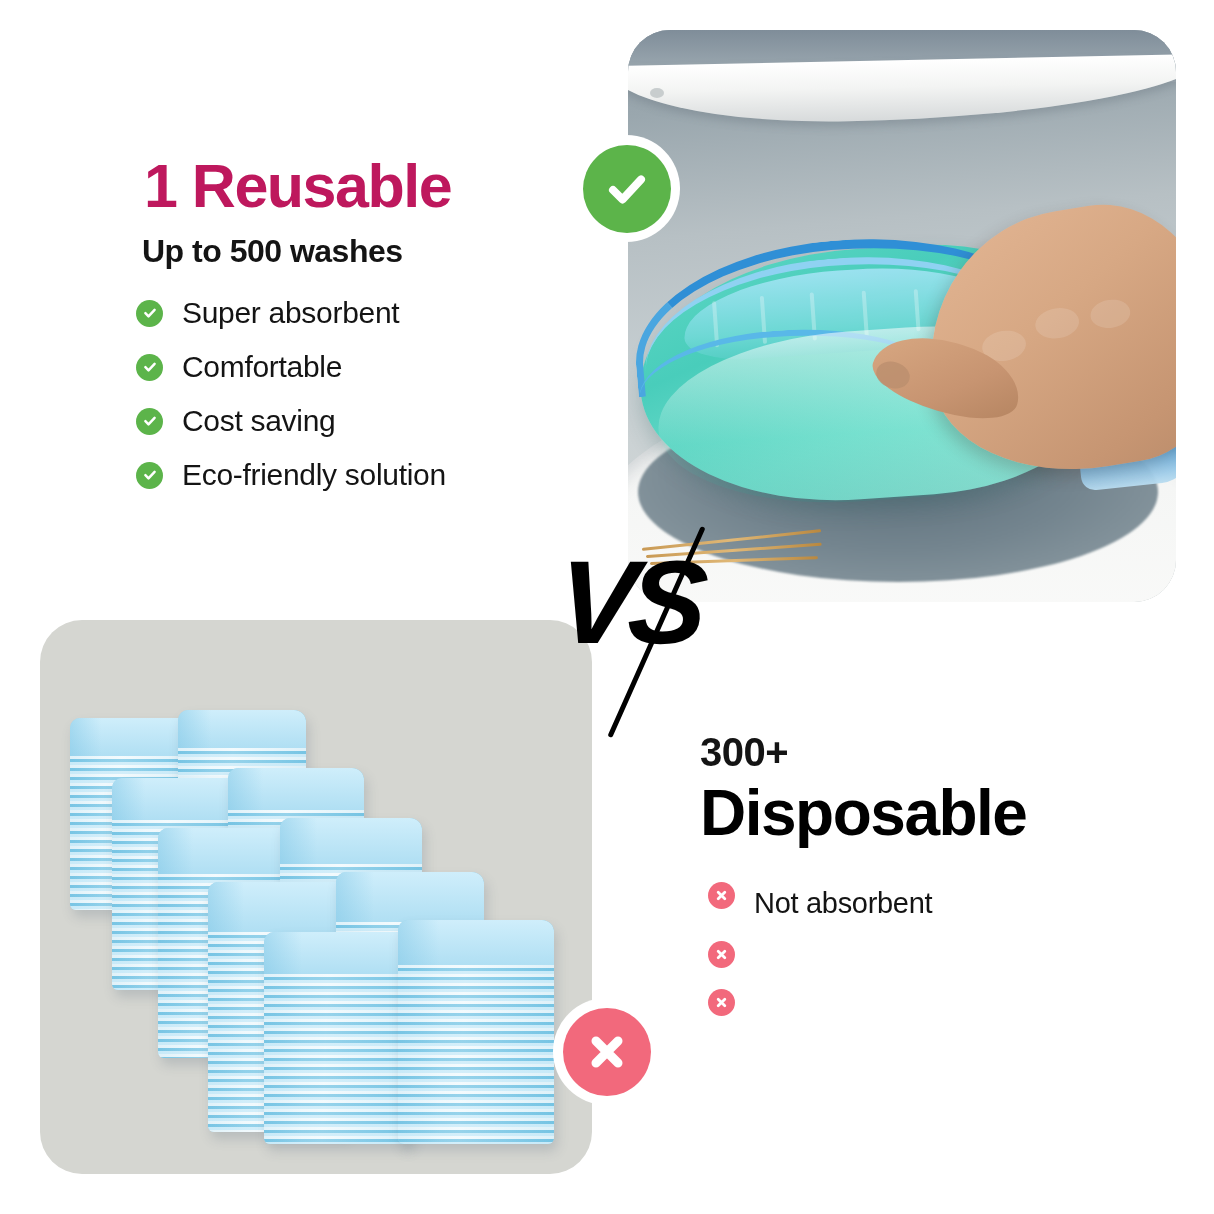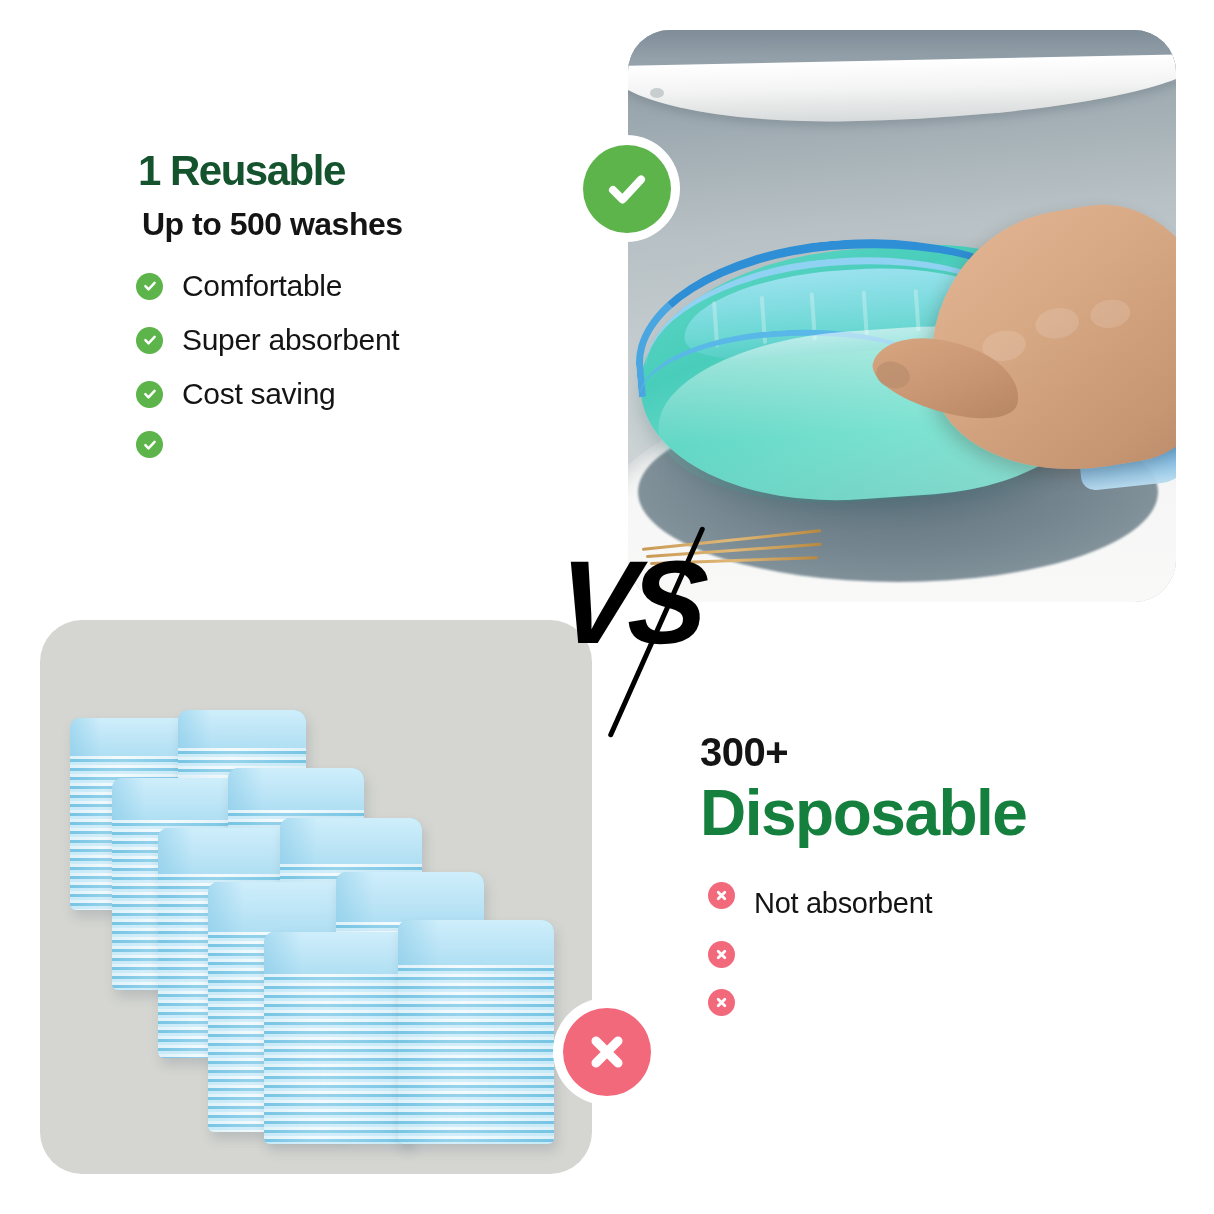--- a/index.html
+++ b/index.html
@@ -181,22 +181,22 @@
   }
   .vs-slash{
     position:absolute;left:24px;top:22px;width:5px;height:230px;
     background:#000000;transform:rotate(24deg);transform-origin:center;
     margin-left:90px;border-radius:3px;
   }
 
   
   .block-reusable{position:absolute;left:128px;top:140px;width:470px;}
   .h-reusable{
-    font-size:42px;font-weight:bold;color:#14532d;letter-spacing:-1.5px;
-    line-height:1.0;margin:10px;
+    font-size:61px;font-weight:bold;color:#be185d;letter-spacing:-1.5px;
+    line-height:1.0;margin:16px;
   }
   .sub-reusable{
     font-size:32px;font-weight:bold;color:#141414;letter-spacing:-0.5px;
     margin:14px 0 0 14px;
   }
   .feat-list{list-style:none;margin:26px 0 0 8px;padding:0;}
   .feat-list li{
     display:flex;align-items:center;gap:19px;margin-bottom:20px;
   }
   .dot{
@@ -206,21 +206,21 @@
   .dot.green{background:#5cb44a;}
   .dot.pink{background:#f2697c;}
   .feat-label{font-size:30px;color:#141414;letter-spacing:-0.3px;white-space:nowrap;}
 
   
   .block-disposable{position:absolute;left:700px;top:730px;width:470px;}
   .count-disposable{
     font-size:40px;font-weight:bold;color:#141414;letter-spacing:-0.5px;margin:0;
   }
   .h-disposable{
-    font-size:64px;font-weight:bold;color:#15803d;letter-spacing:-1.5px;
+    font-size:64px;font-weight:bold;color:#000000;letter-spacing:-1.5px;
     line-height:1.0;margin:6px 0 0 0;
   }
   .con-list{list-style:none;margin:26px 0 0 8px;padding:0;}
   .con-list li{display:flex;align-items:center;gap:19px;margin-bottom:21px;}
   .con-label{font-size:29px;color:#141414;letter-spacing:-0.3px;white-space:nowrap;margin-top:16px;}
   svg{display:block;}
 </style>
 </head>
 <body>
 
@@ -339,44 +339,45 @@
     <h1 class="h-reusable">1 Reusable</h1>
     <div class="sub-reusable">Up to 500 washes</div>
 
     <ul class="feat-list">
       <li>
         <span class="dot green">
           <svg width="16" height="16" viewBox="0 0 16 16" aria-hidden="true">
             <path d="M3.4 8.2 L6.5 11.3 L12.6 4.9" fill="none" stroke="#ffffff" stroke-width="2.5" stroke-linecap="round" stroke-linejoin="round"></path>
           </svg>
         </span>
-        <span class="feat-label">Comfortable</span>
+        <span class="feat-label">Super absorbent</span>
       </li>
       <li>
         <span class="dot green">
           <svg width="16" height="16" viewBox="0 0 16 16" aria-hidden="true">
             <path d="M3.4 8.2 L6.5 11.3 L12.6 4.9" fill="none" stroke="#ffffff" stroke-width="2.5" stroke-linecap="round" stroke-linejoin="round"></path>
           </svg>
         </span>
-        <span class="feat-label">Super absorbent</span>
+        <span class="feat-label">Comfortable</span>
       </li>
       <li>
         <span class="dot green">
           <svg width="16" height="16" viewBox="0 0 16 16" aria-hidden="true">
             <path d="M3.4 8.2 L6.5 11.3 L12.6 4.9" fill="none" stroke="#ffffff" stroke-width="2.5" stroke-linecap="round" stroke-linejoin="round"></path>
           </svg>
         </span>
         <span class="feat-label">Cost saving</span>
       </li>
       <li>
         <span class="dot green">
           <svg width="16" height="16" viewBox="0 0 16 16" aria-hidden="true">
             <path d="M3.4 8.2 L6.5 11.3 L12.6 4.9" fill="none" stroke="#ffffff" stroke-width="2.5" stroke-linecap="round" stroke-linejoin="round"></path>
           </svg>
         </span>
+        <span class="feat-label">Eco-friendly solution</span>
       </li>
     </ul>
   </div>
 
   <div class="block-disposable">
     <div class="count-disposable">300+</div>
     <h1 class="h-disposable">Disposable</h1>
 
     <ul class="con-list">
       <li>

